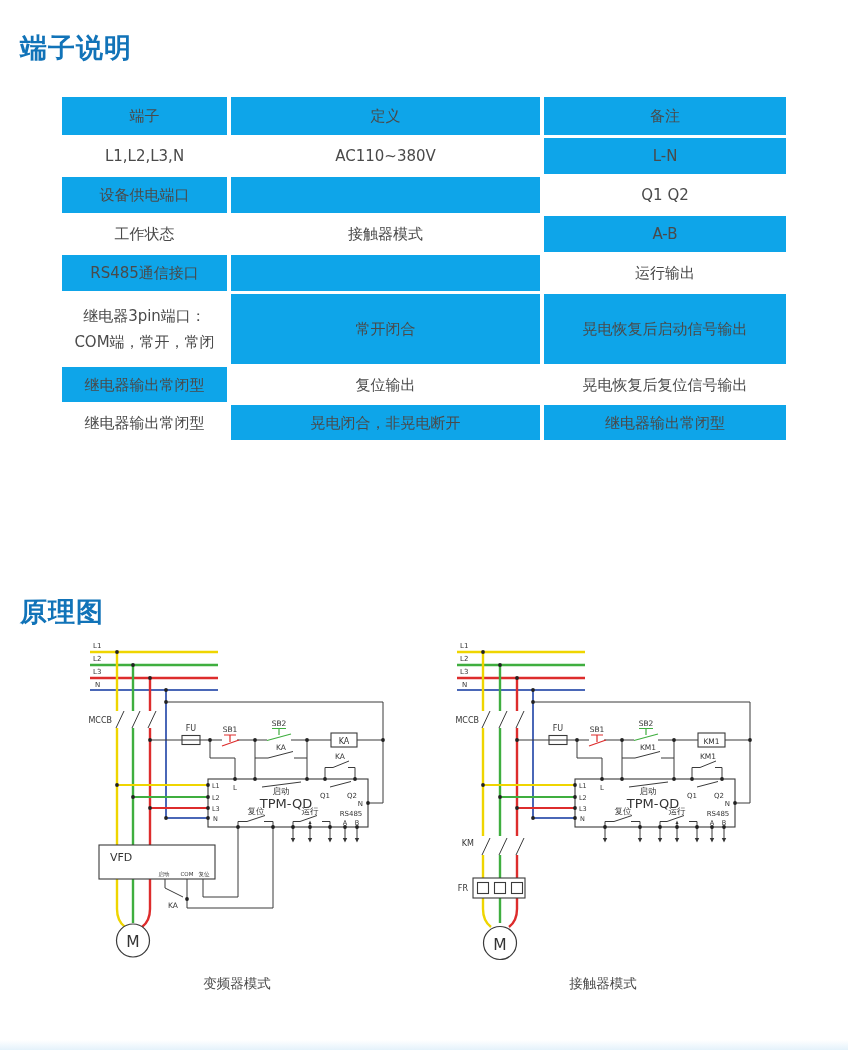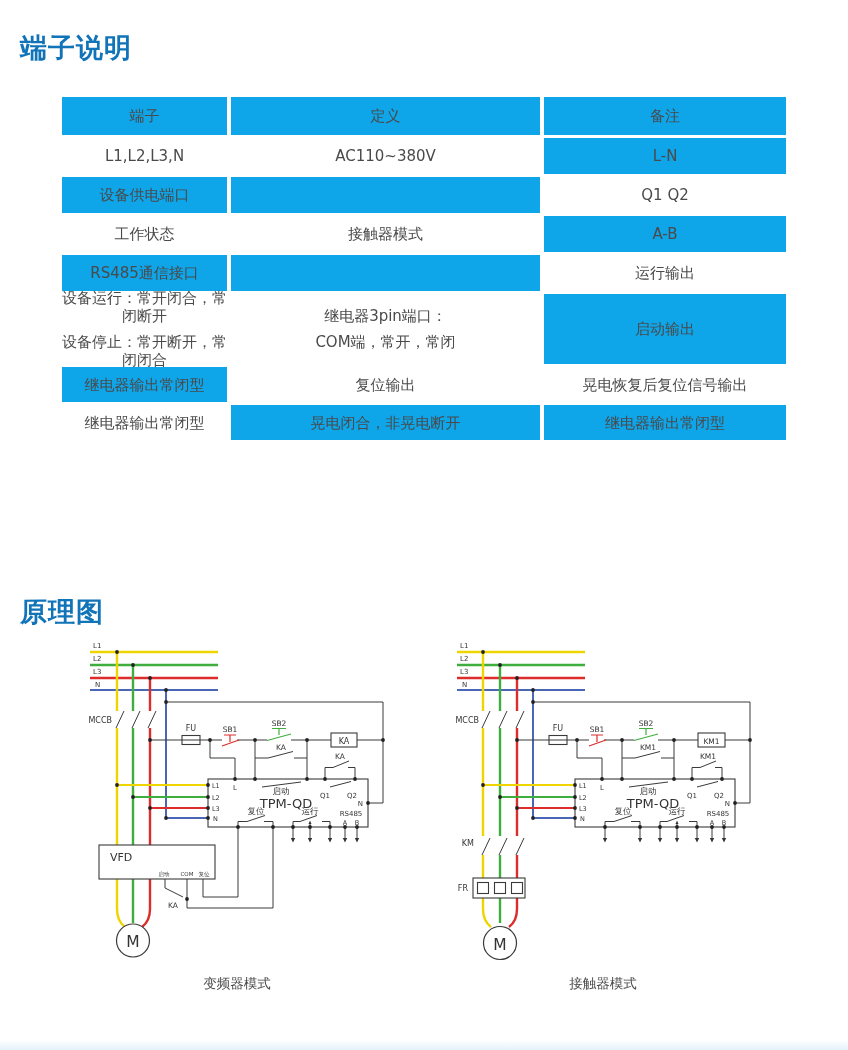--- a/index.html
+++ b/index.html
@@ -59,29 +59,26 @@
   <div class="cell">Q1 Q2</div>
   <div class="cell">工作状态</div>
   <div class="cell">接触器模式</div>
 
   <div class="cell blue">A-B</div>
   <div class="cell blue">RS485通信接口</div>
   <div class="cell blue"></div>
 
   <div class="cell">运行输出</div>
   <div class="cell two-line">
-    <div>设备运行：常开闭合，常闭断开</div>
-    <div>设备停止：常开断开，常闭闭合</div>
-  </div>
-  <div class="cell two-line">
     <div>继电器3pin端口：</div>
     <div>COM端，常开，常闭</div>
   </div>
 
-  <div class="cell blue">启动输出</div>
+  <div class="cell blue">常开闭合</div>
+  <div class="cell blue">晃电恢复后启动信号输出</div>
   <div class="cell blue">继电器输出常闭型</div>
 
   <div class="cell">复位输出</div>
   <div class="cell">晃电恢复后复位信号输出</div>
   <div class="cell">继电器输出常闭型</div>
 
   <div class="cell blue">晃电闭合，非晃电断开</div>
   <div class="cell blue">继电器输出常闭型</div>
 </div>
 

